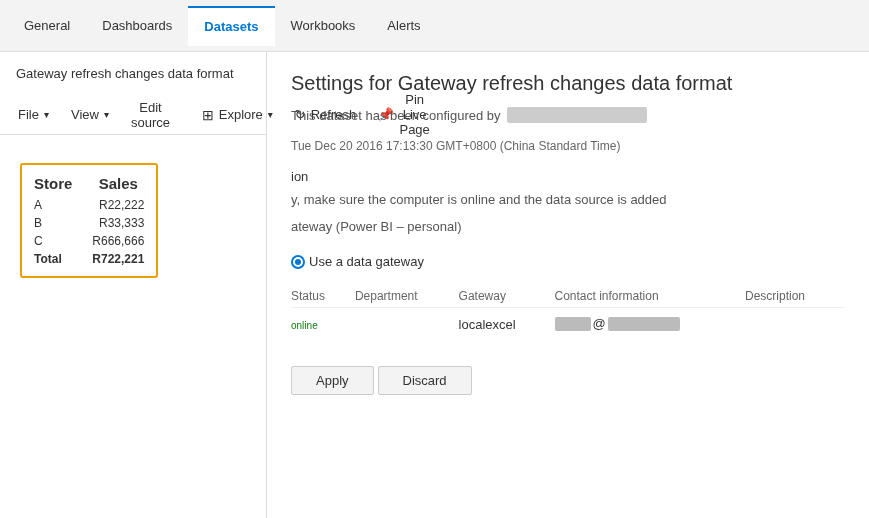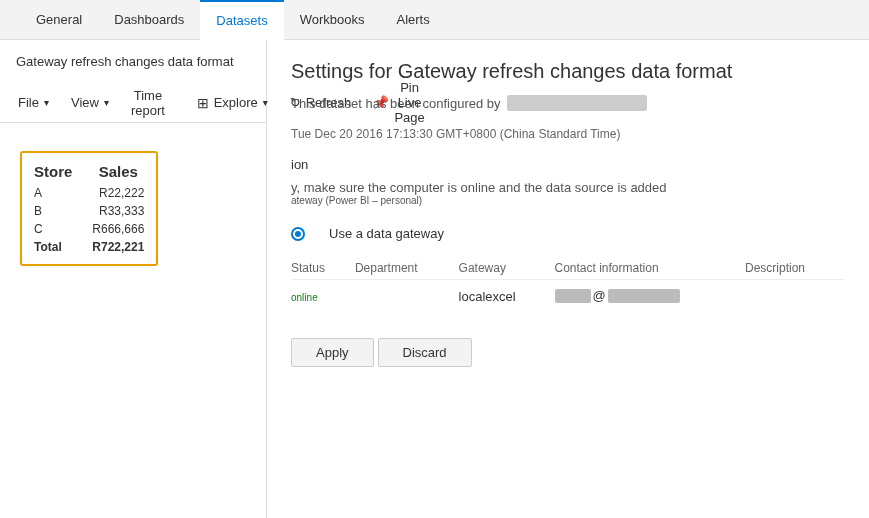--- a/index.html
+++ b/index.html
@@ -4,37 +4,37 @@
   <style>
     * { box-sizing: border-box; margin: 0; padding: 0; }
     body { font-family: 'Segoe UI', Arial, sans-serif; font-size: 13px; color: #333; background: #fff; width: 869px; height: 518px; overflow: hidden; }
 
     
     .top-nav {
       display: flex;
       align-items: center;
       border-bottom: 1px solid #ddd;
       background: #f3f3f3;
-      padding: 0 20px;
-      height: 40px;
+      padding: 0 8px;
+      height: 52px;
     }
     .top-nav-tab {
       padding: 8px 16px;
       cursor: pointer;
       font-size: 13px;
       color: #333;
       border: none;
       background: transparent;
       height: 40px;
     }
     .top-nav-tab.active {
       background: #fff;
       border-top: 2px solid #0078d4;
       color: #0078d4;
-      font-weight: 400;
+      font-weight: 700;
     }
 
     
     .main-layout {
       display: flex;
       height: calc(518px - 40px);
     }
 
     
     .sidebar {
@@ -151,33 +151,33 @@
 
     .section-text {
       font-size: 13px;
       color: #333;
       margin-bottom: 8px;
     }
 
     .section-text-partial {
       font-size: 13px;
       color: #555;
-      margin-bottom: 0;
+      margin-bottom: 12px;
     }
 
     .gateway-text {
-      font-size: 10px;
+      font-size: 13px;
       color: #555;
       margin-bottom: 20px;
     }
 
     .radio-row {
       display: flex;
       align-items: center;
-      gap: 24px;
+      gap: 4px;
       margin-bottom: 16px;
     }
     .radio-btn {
       width: 14px;
       height: 14px;
       border-radius: 50%;
       border: 2px solid #0078d4;
       display: flex;
       align-items: center;
       justify-content: center;
@@ -271,21 +271,21 @@
     <div class="toolbar">
       <button class="toolbar-btn">
         <span>File</span>
         <span style="font-size:10px;">▾</span>
       </button>
       <button class="toolbar-btn">
         <span>View</span>
         <span style="font-size:10px;">▾</span>
       </button>
       <button class="toolbar-btn">
-        <span>Time report</span>
+        <span>Edit source</span>
       </button>
       <div class="toolbar-divider"></div>
       <button class="toolbar-btn">
         <span style="font-size:14px;">⊞</span>
         <span>Explore</span>
         <span style="font-size:10px;">▾</span>
       </button>
       <button class="toolbar-btn">
         <span style="font-size:13px;">↻</span>
         <span>Refresh</span>

